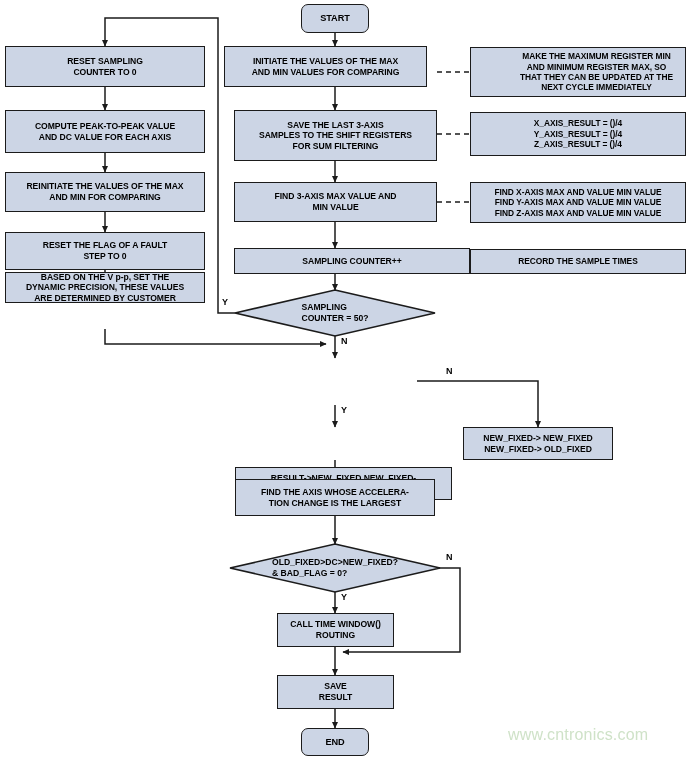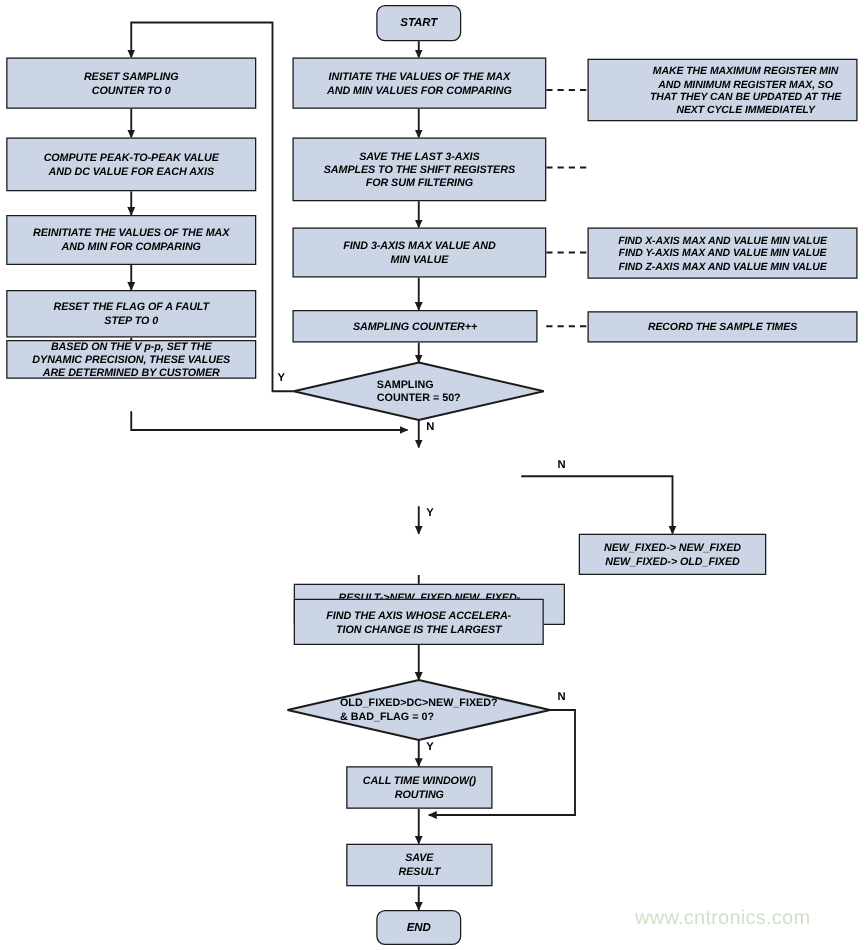--- a/index.html
+++ b/index.html
@@ -31,21 +31,20 @@
     font-weight: bold;
     font-size: 8.6px;
     line-height: 10.6px;
     letter-spacing: -0.05px;
     text-align: center;
     display: flex;
     align-items: center;
     justify-content: center;
     padding: 1px 3px;
     white-space: pre-line;
-    font-style: italic;
   }
   .node.terminator {
     border-radius: 7px;
     font-size: 9.2px;
   }
   .node.annot {
     font-size: 8.4px;
     line-height: 10.4px;
   }
   .diamond-wrap {
@@ -139,31 +138,31 @@
       <path d="M417,568 L460,568 L460,652 L343,652" marker-end="url(#arw)"></path>
 
       <path d="M335,647 L335,675" marker-end="url(#arw)"></path>
 
       <path d="M335,709 L335,728" marker-end="url(#arw)"></path>
     </g>
   </svg>
 
   <div class="node terminator" style="left:301px; top:4px; width:68px; height:29px;">START</div>
 
-  <div class="node" style="left:234px; top:46px; width:203px; height:41px;">INITIATE THE VALUES OF THE MAX
+  <div class="node" style="left:224px; top:46px; width:203px; height:41px;">INITIATE THE VALUES OF THE MAX
 AND MIN VALUES FOR COMPARING</div>
 
   <div class="node" style="left:234px; top:110px; width:203px; height:51px;">SAVE THE LAST 3-AXIS
 SAMPLES TO THE SHIFT REGISTERS
 FOR SUM FILTERING</div>
 
   <div class="node" style="left:234px; top:182px; width:203px; height:40px;">FIND 3-AXIS MAX VALUE AND
 MIN VALUE</div>
 
-  <div class="node" style="left:234px; top:248px; width:196px; height:26px;">SAMPLING COUNTER++</div>
+  <div class="node" style="left:234px; top:248px; width:236px; height:26px;">SAMPLING COUNTER++</div>
 
   <div class="node" style="left:5px; top:46px; width:200px; height:41px;">RESET SAMPLING
 COUNTER TO 0</div>
 
   <div class="node" style="left:5px; top:110px; width:200px; height:43px;">COMPUTE PEAK-TO-PEAK VALUE
 AND DC VALUE FOR EACH AXIS</div>
 
   <div class="node" style="left:5px; top:172px; width:200px; height:40px;">REINITIATE THE VALUES OF THE MAX
 AND MIN FOR COMPARING</div>
 
@@ -172,20 +171,23 @@
 
   <div class="node" style="left:5px; top:272px; width:200px; height:31px;">BASED ON THE V p-p, SET THE
 DYNAMIC PRECISION, THESE VALUES
 ARE DETERMINED BY CUSTOMER</div>
 
   <div class="node annot" style="left:470px; top:47px; width:216px; height:50px;padding-left:40px;">MAKE THE MAXIMUM REGISTER MIN
 AND MINIMUM REGISTER MAX, SO
 THAT THEY CAN BE UPDATED AT THE
 NEXT CYCLE IMMEDIATELY</div>
 
+  <div class="node annot" style="left:470px; top:112px; width:216px; height:44px;">X_AXIS_RESULT = ()/4
+Y_AXIS_RESULT = ()/4
+Z_AXIS_RESULT = ()/4</div>
 
   <div class="node annot" style="left:470px; top:182px; width:216px; height:41px;">FIND X-AXIS MAX AND VALUE MIN VALUE
 FIND Y-AXIS MAX AND VALUE MIN VALUE
 FIND Z-AXIS MAX AND VALUE MIN VALUE</div>
 
   <div class="node annot" style="left:470px; top:249px; width:216px; height:25px;">RECORD THE SAMPLE TIMES</div>
 
   <div class="diamond-wrap" style="left:235px; top:290px; width:200px; height:46px;">
     <svg width="200" height="46" viewBox="0 0 200 46" xmlns="http://www.w3.org/2000/svg">
       <polygon points="100,0 200,23 100,46 0,23" fill="#ccd5e5" stroke="#1b1b1b" stroke-width="1.6"></polygon>

